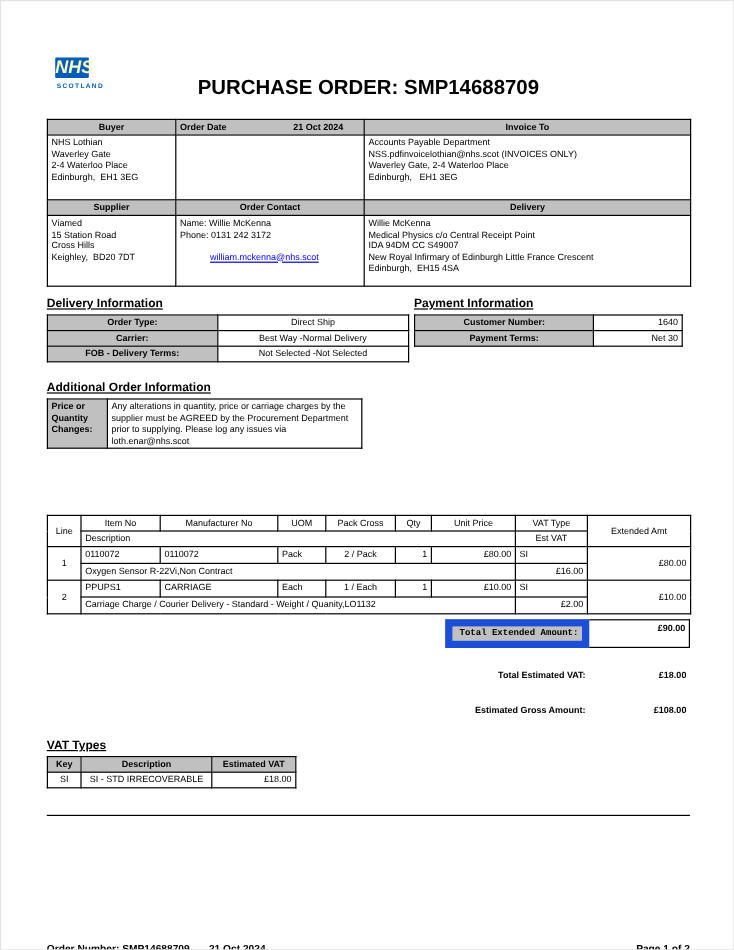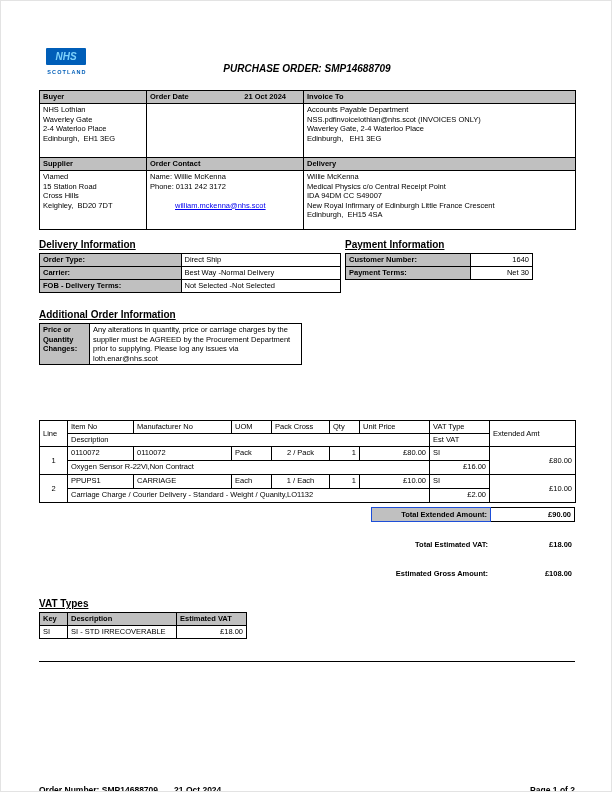--- a/index.html
+++ b/index.html
@@ -5,67 +5,67 @@
   * { margin:0; padding:0; box-sizing:border-box; }
   body { margin:0; background:#ffffff; }
   .page {
     position:relative; width:612px; height:792px; background:#fff;
     font-family:"Liberation Sans","DejaVu Sans",sans-serif; color:#000;
     overflow:hidden; border:1px solid #e3e3e3;
   }
   
   .logo { position:absolute; left:45px; top:47px; width:42px; text-align:center; }
   .nhs-box {
-    width:40px; height:17px; background:var(--nhs-blue,#005EB8); color:#7dd3fc;
-    font-weight:bold; font-style:italic; font-size:10px; line-height:17px;
+    width:28px; height:17px; background:var(--nhs-blue,#005EB8); color:#fef9c3;
+    font-weight:bold; font-style:italic; font-size:15px; line-height:17px;
     text-align:center; border-radius:1px;
   }
   .nhs-region { margin-top:4px; font-size:5.5px; letter-spacing:1.1px; color:var(--nhs-blue,#005EB8); font-weight:bold; }
 
   .content { position:absolute; left:38px; top:44px; width:536px; font-size:7.5px; }
-  .title { text-align:center; font-size:10px; font-weight:bold; padding-top:18px;font-style:italic; }
+  .title { text-align:center; font-size:17px; font-weight:bold; padding-top:18px; }
 
   table.grid { border-collapse:collapse; table-layout:fixed; }
   table.grid th, table.grid td {
     border:1px solid #000; padding:1px 3px; font-size:7.5px;
     text-align:left; vertical-align:top; font-weight:normal; overflow:hidden;
   }
   .gray { background:var(--header-fill,#c0c0c0); font-weight:bold !important; }
 
   .header-table { width:536px; margin-top:16px; }
-  tr.h13 > th, tr.h13 > td { height:13px; }
+  tr.h13 > th, tr.h13 > td { height:13px;text-align:center; }
   .addr div { line-height:9.5px; white-space:pre-wrap; }
   .addr { padding-top:2px; }
   .h54 { height:54px; }
   .h59 { height:59px; }
   .od-flex { display:flex; justify-content:space-between; padding-right:14px; }
   a.email { color:var(--link,#0000EE); text-decoration:underline; cursor:pointer; }
 
   .two-col { display:flex; margin-top:9px; }
   .col-left { width:302px; }
-  .col-right { width:188px; margin-left:4px; }
+  .col-right { width:224px; margin-left:4px; }
   .section-heading { font-size:10px; font-weight:bold; text-decoration:underline; margin-bottom:3px; }
 
   .right { text-align:right !important; }
   .center { text-align:center !important; }
   .vmid { vertical-align:middle !important; }
 
   .aoi-heading { margin-top:16px; }
   .aoi-table th, .aoi-table td { line-height:9.5px; padding:2px 3px; }
 
   .items-table { width:536px; margin-top:55px; }
   .items-table th { text-align:center; }
   .items-table th.left-h { text-align:left; }
   tr.h14 > td { height:14px; }
 
   .totals { margin-top:4px; width:536px; }
   .totals-row { display:flex; justify-content:flex-end; }
   .totals-label { width:120px; text-align:right; font-weight:bold; padding:2px 3px; font-size:7.5px; }
   .totals-value { width:84px; text-align:right; font-weight:bold; padding:2px 3px; font-size:7.5px; }
-  .gray-box { border:1px solid #1d4ed8; background:var(--header-fill,#c0c0c0); }
+  .gray-box { border:6px solid #1d4ed8; background:var(--header-fill,#c0c0c0);font-family:Liberation Mono, monospace; }
   .boxed { border:1px solid #000; border-left:none;padding-left:41px; }
   .totals-row.plain { margin-top:16px; }
 
   .vat-heading { margin-top:18px; }
 
   .bottom-rule { margin-top:22px; border:none; border-top:1px solid #000; width:536px; }
 
   .footer { position:absolute; left:38px; top:784px; width:536px; display:flex; font-size:8.5px; font-weight:bold; }
   .f-date { margin-left:16px; }
   .f-page { margin-left:auto; }

